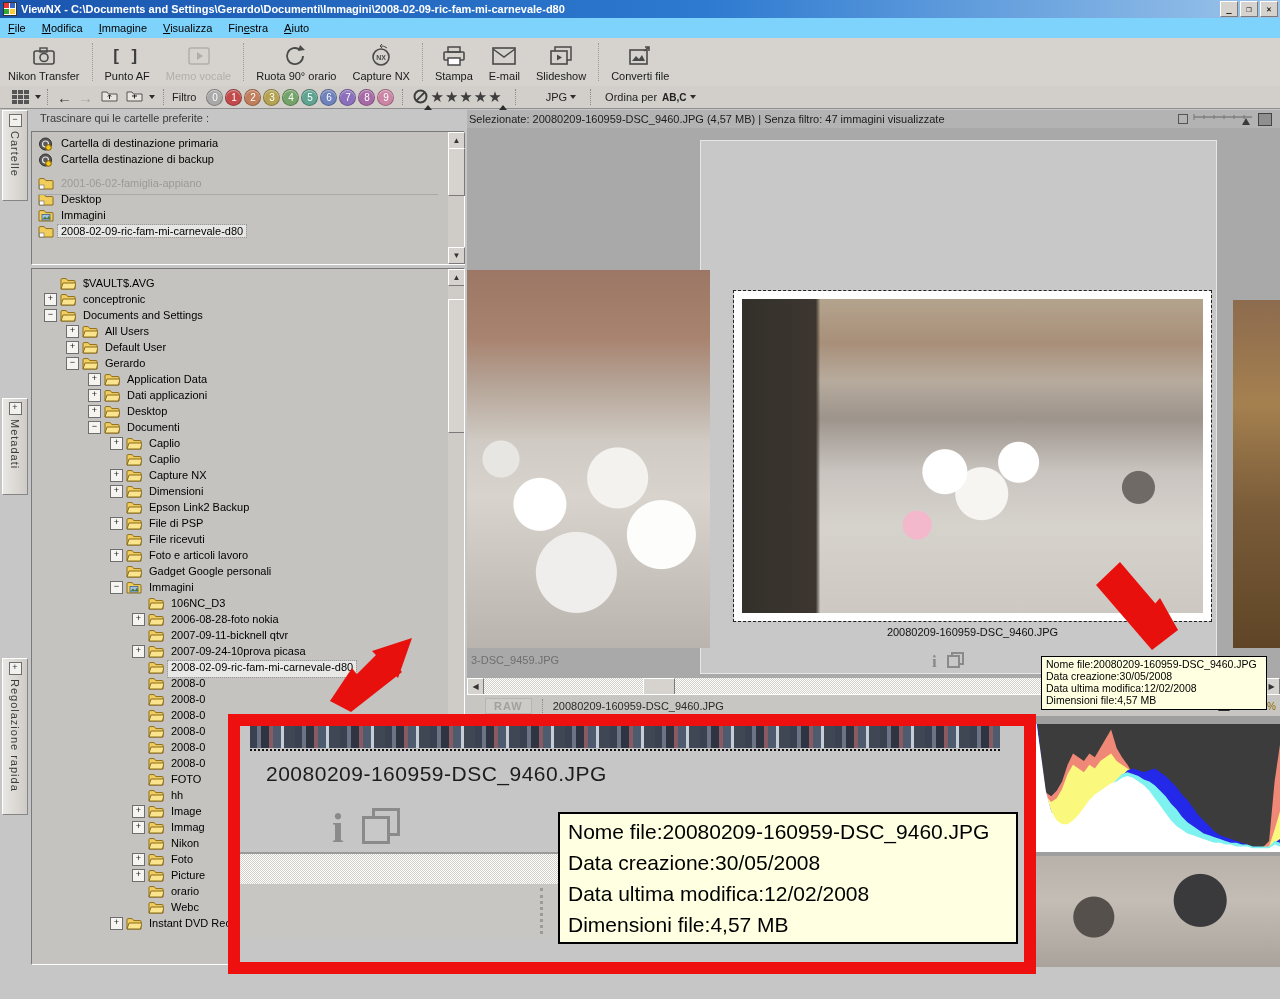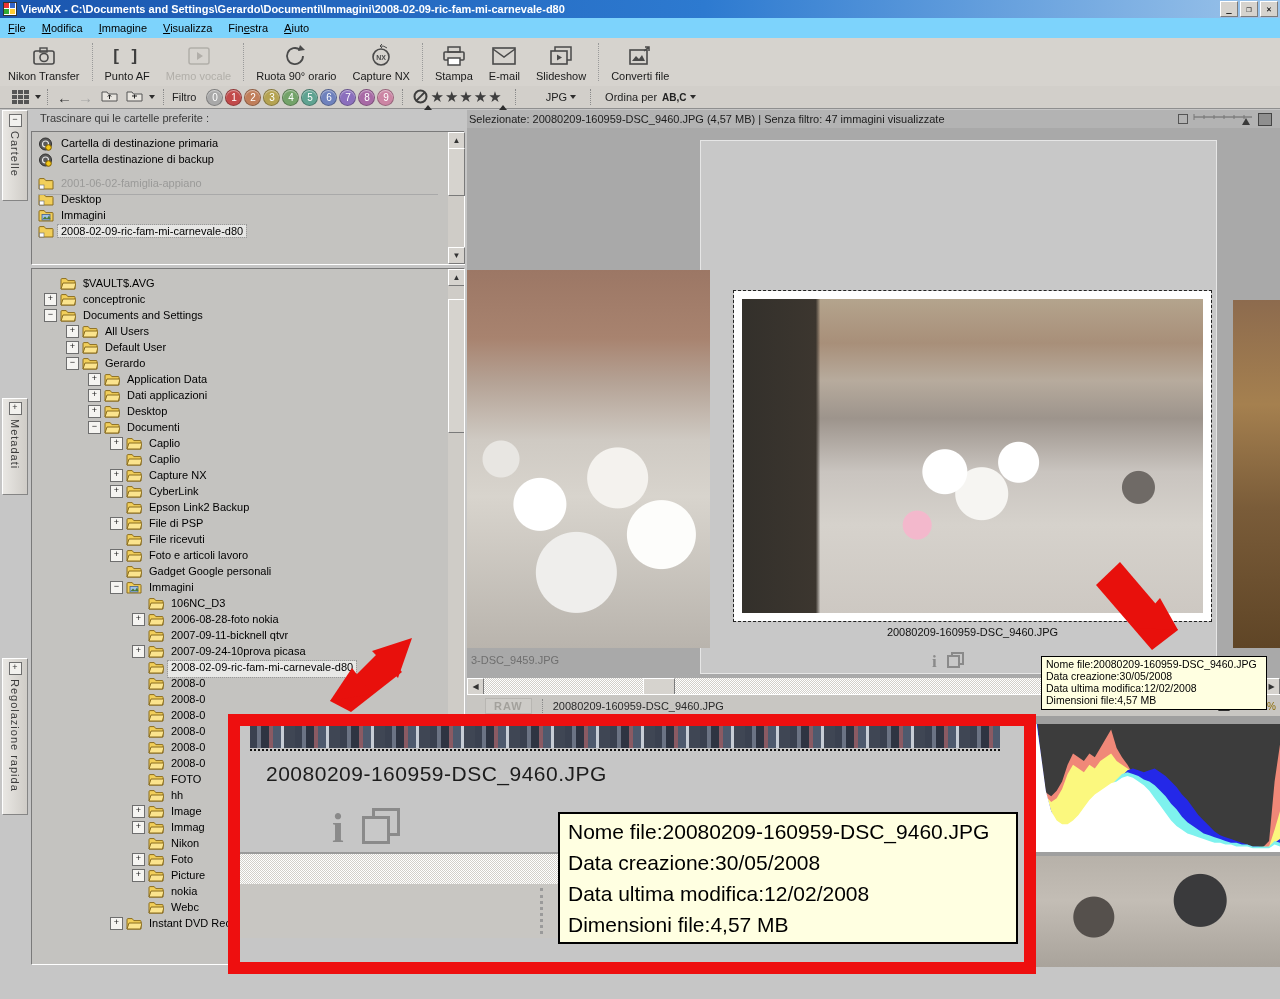--- a/index.html
+++ b/index.html
@@ -449,21 +449,21 @@
               <path d="M1 12 L3 6 h13 l-1.6 6 z" fill="#fbe48e" stroke="#8a6d1f"></path>
             </svg></span>
           <span class="tlabel">Capture NX</span>
         </div>
         <div class="tree-row" style="padding-left: 78px;">
           <span class="toggle">+</span>
           <span class="ficon"><svg width="16" height="13" viewBox="0 0 16 13">
               <path d="M1 12 V2.6 C1 2 1.4 1.6 2 1.6 h4.2 l1.6 2 H14.6 c.4 0 .4.4.4.8 V12 z" fill="#f2cf5a" stroke="#8a6d1f"></path>
               <path d="M1 12 L3 6 h13 l-1.6 6 z" fill="#fbe48e" stroke="#8a6d1f"></path>
             </svg></span>
-          <span class="tlabel">CyberLink</span>
+          <span class="tlabel">Dimensioni</span>
         </div>
         <div class="tree-row" style="padding-left: 78px;">
           <span class="toggle none">+</span>
           <span class="ficon"><svg width="16" height="13" viewBox="0 0 16 13">
               <path d="M1 12 V2.6 C1 2 1.4 1.6 2 1.6 h4.2 l1.6 2 H14.6 c.4 0 .4.4.4.8 V12 z" fill="#f2cf5a" stroke="#8a6d1f"></path>
               <path d="M1 12 L3 6 h13 l-1.6 6 z" fill="#fbe48e" stroke="#8a6d1f"></path>
             </svg></span>
           <span class="tlabel">Epson Link2 Backup</span>
         </div>
         <div class="tree-row" style="padding-left: 78px;">
@@ -650,21 +650,21 @@
               <path d="M1 12 L3 6 h13 l-1.6 6 z" fill="#fbe48e" stroke="#8a6d1f"></path>
             </svg></span>
           <span class="tlabel">Picture</span>
         </div>
         <div class="tree-row" style="padding-left: 100px;">
           <span class="toggle none">+</span>
           <span class="ficon"><svg width="16" height="13" viewBox="0 0 16 13">
               <path d="M1 12 V2.6 C1 2 1.4 1.6 2 1.6 h4.2 l1.6 2 H14.6 c.4 0 .4.4.4.8 V12 z" fill="#f2cf5a" stroke="#8a6d1f"></path>
               <path d="M1 12 L3 6 h13 l-1.6 6 z" fill="#fbe48e" stroke="#8a6d1f"></path>
             </svg></span>
-          <span class="tlabel">nokia</span>
+          <span class="tlabel">orario</span>
         </div>
         <div class="tree-row" style="padding-left: 100px;">
           <span class="toggle none">+</span>
           <span class="ficon"><svg width="16" height="13" viewBox="0 0 16 13">
               <path d="M1 12 V2.6 C1 2 1.4 1.6 2 1.6 h4.2 l1.6 2 H14.6 c.4 0 .4.4.4.8 V12 z" fill="#f2cf5a" stroke="#8a6d1f"></path>
               <path d="M1 12 L3 6 h13 l-1.6 6 z" fill="#fbe48e" stroke="#8a6d1f"></path>
             </svg></span>
           <span class="tlabel">Webc</span>
         </div>
         <div class="tree-row" style="padding-left: 78px;">

